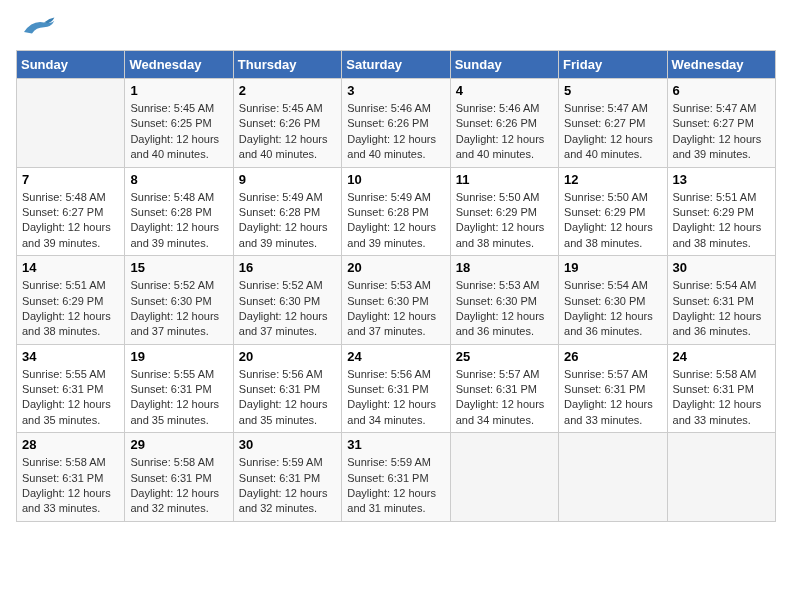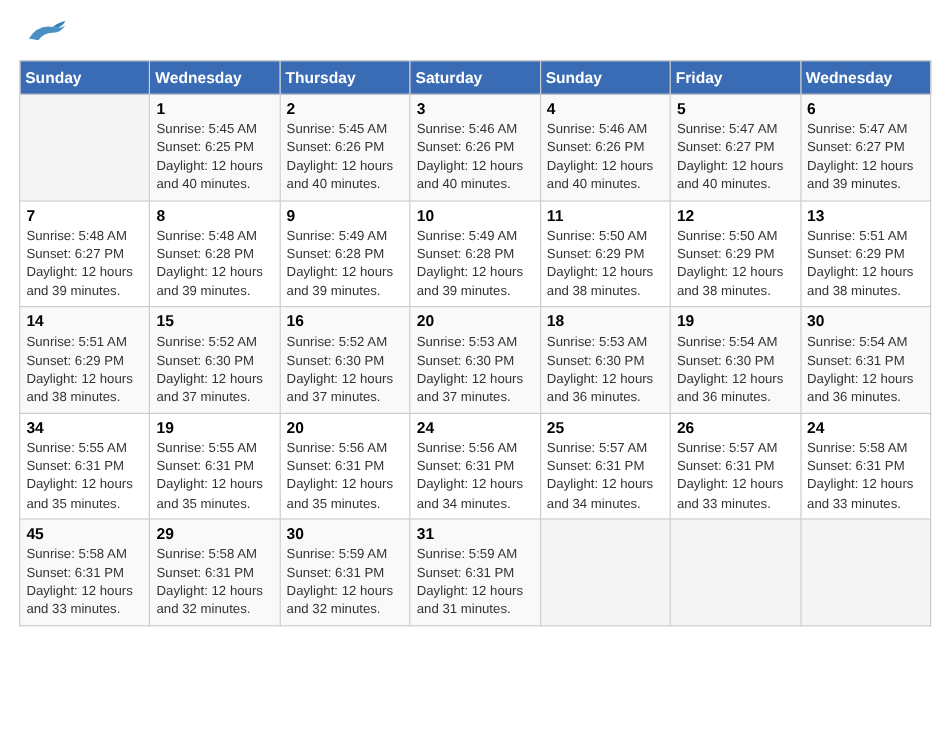--- a/index.html
+++ b/index.html
@@ -328,21 +328,21 @@
         <td>
           <span class="day-number">24</span>
           <div class="day-info" style="white-space: pre-line;">Sunrise: 5:58 AM
 Sunset: 6:31 PM
 Daylight: 12 hours
 and 33 minutes.</div>
         </td>
       </tr>
       <tr>
         <td>
-          <span class="day-number">45</span>
+          <span class="day-number">28</span>
           <div class="day-info" style="white-space: pre-line;">Sunrise: 5:58 AM
 Sunset: 6:31 PM
 Daylight: 12 hours
 and 33 minutes.</div>
         </td>
         <td>
           <span class="day-number">29</span>
           <div class="day-info" style="white-space: pre-line;">Sunrise: 5:58 AM
 Sunset: 6:31 PM
 Daylight: 12 hours

